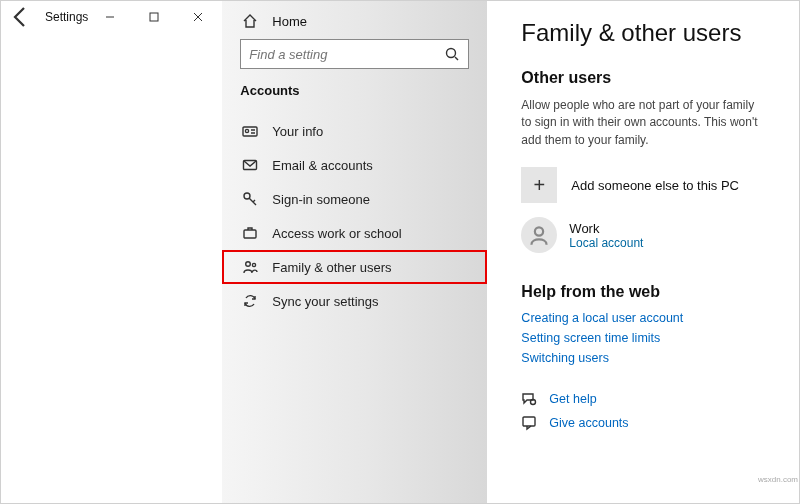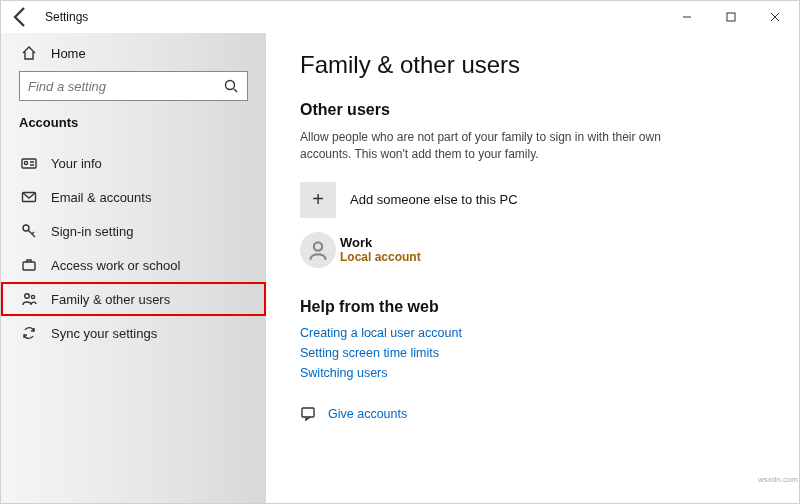--- a/index.html
+++ b/index.html
@@ -1,17 +1,17 @@
 <!DOCTYPE html>
 <html><head>
 <meta charset="utf-8">
 <style>
   * { box-sizing: border-box; margin: 0; padding: 0; }
   html, body { width: 800px; height: 504px; font-family: "Segoe UI", Arial, sans-serif; font-size: 13px; color: #111; overflow: hidden; background:#fff; }
-  .window { width: 800px; height: 504px; display:flex; flex-direction:column; border:1px solid #d0d0d0; }
+  .window { width: 800px; height: 504px; display:flex; flex-direction:row; border:1px solid #d0d0d0; }
   .titlebar { height:32px; display:flex; align-items:center; padding:0 2px 0 8px; background:#fff; border-bottom:0; }
   .titlebar .back { width:24px; height:24px; display:flex;align-items:center;justify-content:center; color:#333; }
   .titlebar .title { margin-left:12px; font-size:12px; }
   .titlebar .spacer { flex:1; }
   .winbtn { width:44px; height:28px; display:flex; align-items:center; justify-content:center; color:#333; }
   .winbtn svg { width:10px; height:10px; }
   .body { flex:1; display:flex; overflow:hidden; }
   .sidebar { width:265px; background:linear-gradient(to right,#f5f5f5 0%,#e7e7e7 55%,#d8d8d8 100%); padding-top:6px; display:flex; flex-direction:column; }
   .home-row { display:flex; align-items:center; gap:14px; padding:6px 18px 10px 20px; font-size:13px; }
   .search-wrap { padding:0 18px 14px 18px; }
@@ -23,25 +23,25 @@
   .nav-item.selected { outline:2px solid #e80000; outline-offset:-2px; z-index:2; }
   .icon { width:16px; height:16px; display:inline-flex; align-items:center; justify-content:center; flex-shrink:0; }
   .icon svg { width:16px; height:16px; stroke:#333; fill:none; stroke-width:1.4; }
   .content { flex:1; padding:18px 34px; overflow:auto; }
   .h1 { font-size:24px; font-weight:400; margin-bottom:22px; }
   .h2 { font-size:16px; font-weight:600; margin-bottom:10px; }
   .desc { font-size:12px; color:#444; line-height:1.45; margin-bottom:18px; max-width:380px; }
   .row-btn { display:flex; align-items:center; gap:14px; margin-bottom:14px; cursor:pointer; }
   .plus-tile { width:36px; height:36px; background:#e5e5e5; display:flex;align-items:center;justify-content:center; font-size:20px; color:#333; }
   .row-btn .lbl { font-size:13px;text-align:right; }
-  .user-row { display:flex; align-items:center; gap:4px; margin-bottom:30px; cursor:pointer;font-weight:bold; }
+  .user-row { display:flex; align-items:center; gap:12px; margin-bottom:30px; cursor:pointer; }
   .avatar { width:36px; height:36px; border-radius:50%; background:#e5e5e5; display:flex;align-items:center;justify-content:center; }
   .avatar svg { width:22px; height:22px; stroke:#888; fill:none; stroke-width:1.6; }
   .user-row .meta .name { font-size:13px; }
-  .user-row .meta .sub { font-size:12px; color:#a16207; }
+  .user-row .meta .sub { font-size:12px; color:#0369a1; }
   .link { color:#0067c0; font-size:12.5px; margin-bottom:6px; display:block; cursor:pointer; }
   .help-links { margin-top:6px; margin-bottom:26px; }
   .footer-links { display:flex; flex-direction:column; gap:8px; }
   .footer-links .fl { display:flex; align-items:center; gap:12px; color:#0067c0; font-size:12.5px; cursor:pointer; }
   .footer-links .fl .icon svg { stroke:#333; }
   .watermark { position:absolute; bottom:20px; right:2px; font-size:8px; color:#aaa; }
 </style>
 </head>
 <body>
 
@@ -113,21 +113,21 @@
             </span>
           <span>Email &amp; accounts</span>
         </div>
         <div class="nav-item">
           <span class="icon">
               <svg viewBox="0 0 16 16">
                 <circle cx="5" cy="5" r="3"></circle>
                 <path d="M7 7 L14 14 M11 11 L13 9"></path>
               </svg>
             </span>
-          <span>Sign-in setting</span>
+          <span>Sign-in someone</span>
         </div>
         <div class="nav-item">
           <span class="icon">
               <svg viewBox="0 0 16 16">
                 <rect x="2" y="5" width="12" height="8" rx="1"></rect>
                 <path d="M6 5 V3 H10 V5"></path>
               </svg>
             </span>
           <span>Access work or school</span>
         </div>
@@ -181,20 +181,29 @@
       <div class="help-links">
         <a class="link">Creating a local user account</a>
         <a class="link">Setting screen time limits</a>
         <a class="link">Switching users</a>
       </div>
 
       <div class="footer-links">
         <div class="fl">
           <span class="icon">
               <svg viewBox="0 0 16 16">
+                <path d="M2 3 H12 V9 H6 L3 12 V9 H2 Z"></path>
+                <circle cx="12" cy="11" r="2.5"></circle>
+              </svg>
+            </span>
+          <span>Get help</span>
+        </div>
+        <div class="fl">
+          <span class="icon">
+              <svg viewBox="0 0 16 16">
                 <rect x="2" y="2" width="12" height="9" rx="1"></rect>
                 <path d="M6 11 L6 14 L10 11"></path>
               </svg>
             </span>
           <span>Give accounts</span>
         </div>
       </div>
     </div>
   </div>
 </div>

